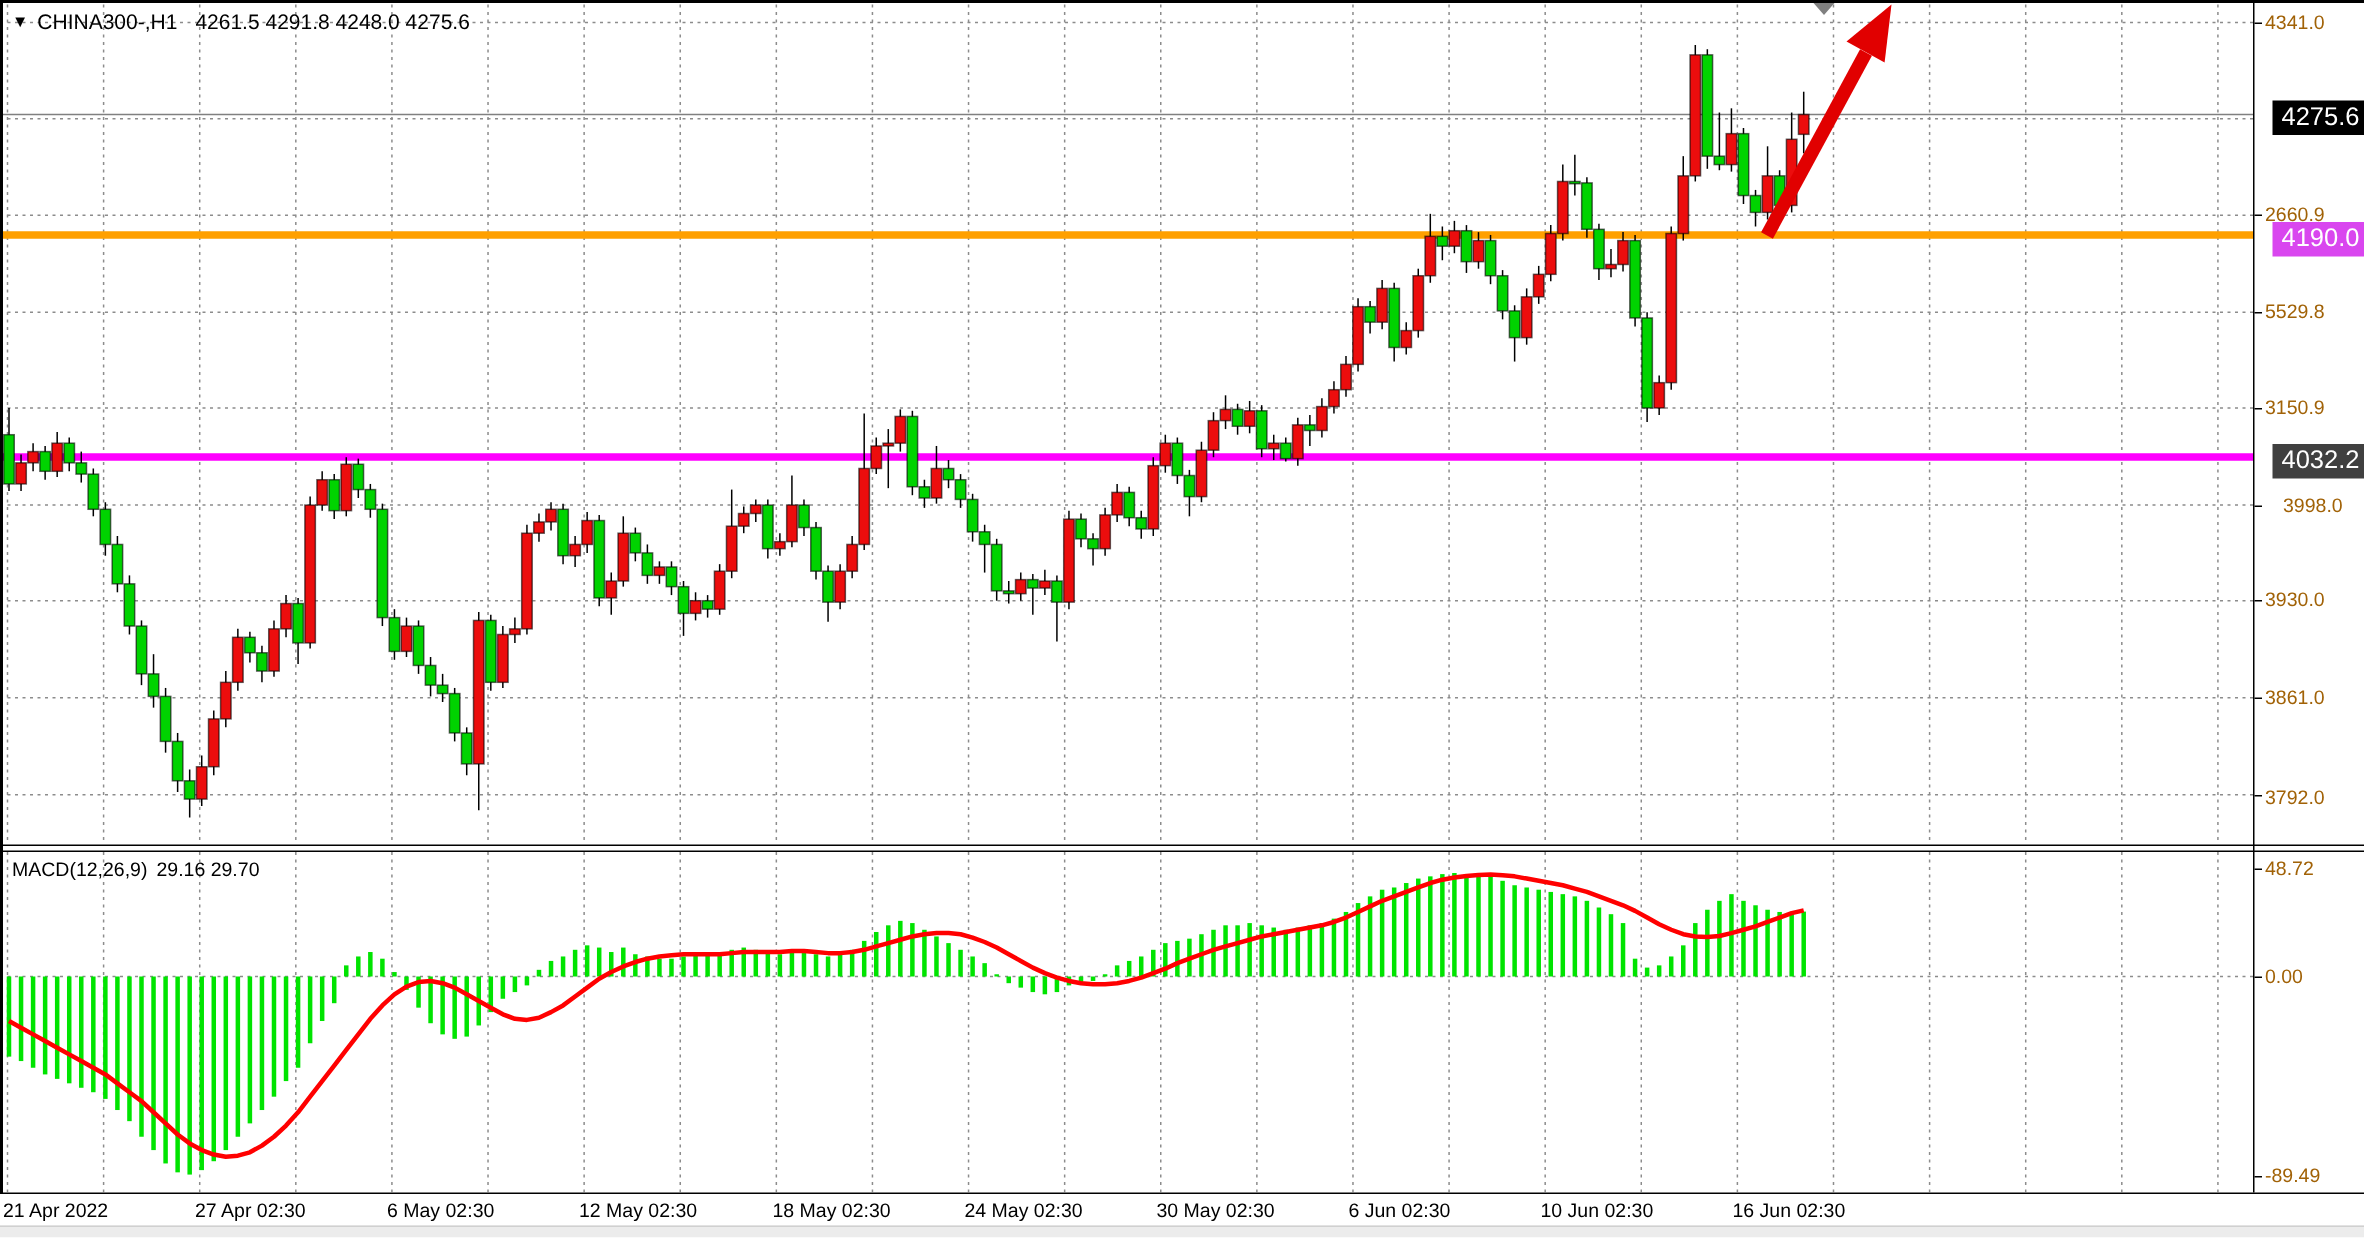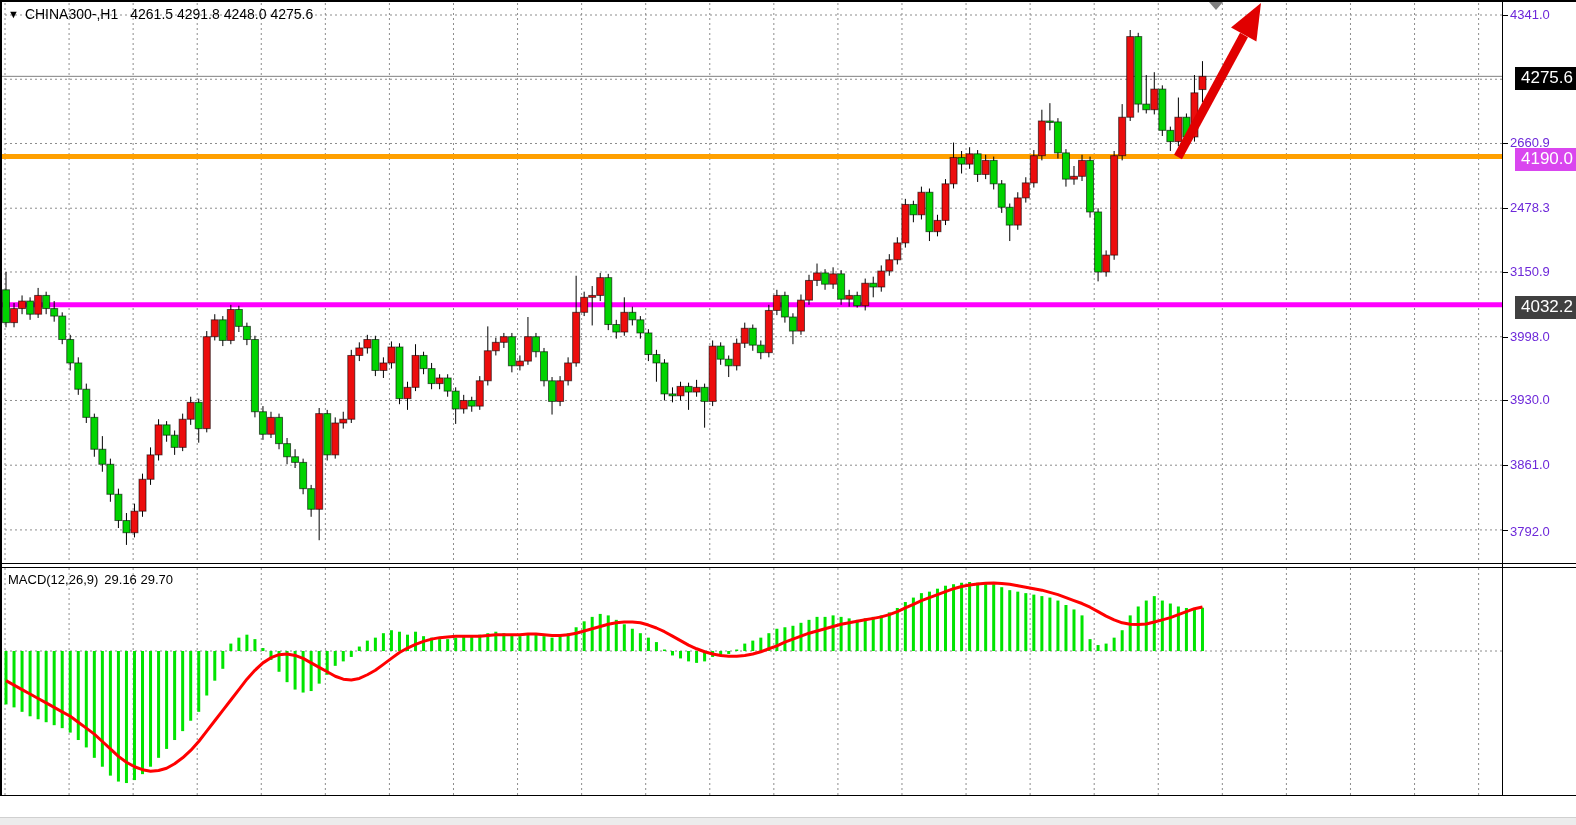--- a/index.html
+++ b/index.html
@@ -14,21 +14,21 @@
   .bottom-line{position:absolute;left:0;top:795px;width:1576px;height:1px;background:#000;}
   .bottom-strip{position:absolute;left:0;top:817px;width:1576px;height:8px;background:#ececec;border-top:1px solid #d0d0d0;}
   #main-chart{position:absolute;left:0;top:0;width:1504px;height:563px;overflow:hidden;}
   #macd-chart{position:absolute;left:0;top:568px;width:1504px;height:227px;overflow:hidden;}
   #chart-title{position:absolute;left:8px;top:6px;font-size:14px;color:#000;white-space:nowrap;z-index:20;}
   #chart-title .sym{margin-right:12px;}
   #macd-label{position:absolute;left:8px;top:572px;font-size:13px;color:#000;white-space:nowrap;z-index:20;}
   #macd-label .vals{margin-left:6px;}
   .win-icon{display:inline-block;color:#000;font-size:11px;margin-right:6px;vertical-align:1px;}
   #price-axis{position:absolute;left:1503px;top:0;width:73px;height:795px;background:#fff;}
-  .pl{position:absolute;left:7px;font-size:13px;color:#6d28d9;white-space:nowrap;text-align:center;}
+  .pl{position:absolute;left:7px;font-size:13px;color:#a16207;white-space:nowrap;text-align:center;}
   .tick{position:absolute;left:0;width:5px;height:1px;background:#000;}
   .tag{position:absolute;left:0px;width:73px;font-size:17px;color:#fff;padding:1px 0 2px 6px;box-sizing:border-box;margin-left:12px;}
   #time-axis{position:absolute;left:0;top:796px;width:1502px;height:21px;background:#fff;}
   .tl{position:absolute;top:3px;font-size:13px;color:#000;white-space:nowrap;}
   #macd-axis{position:absolute;left:1503px;top:568px;width:73px;height:227px;}
 </style>
 </head>
 <body>
 
 <div id="window">
@@ -560,36 +560,56 @@
         <rect x="1192.9399999999998" y="41.45697329376855" width="3" height="41.54302670623145" fill="#00e400"></rect>
         <rect x="1200.9699999999998" y="39.73590504451039" width="3" height="43.26409495548961" fill="#00e400"></rect>
         <polyline points="6,112.67359050445104 14.03,117.1246290801187 22.06,121.57566765578635 30.089999999999996,126.026706231454 38.12,130.47774480712167 46.15,134.9287833827893 54.17999999999999,139.37982195845697 62.209999999999994,143.8308605341246 70.24,148.28189910979228 78.27,154.2166172106825 86.3,160.1513353115727 94.33,166.0860534124629 102.35999999999999,173.50445103857567 110.38999999999999,180.92284866468842 118.41999999999999,188.34124629080117 126.44999999999999,194.2759643916914 134.48,198.72700296735906 142.51,201.69436201780417 150.54,203.1780415430267 158.57,202.43620178041542 166.6,200.2106824925816 174.63,195.75964391691394 182.66,189.82492581602372 190.69,182.40652818991097 198.71999999999997,173.50445103857567 206.74999999999997,163.1186943620178 214.77999999999997,152.73293768545994 222.80999999999997,142.34718100890208 230.83999999999997,131.96142433234422 238.86999999999998,121.57566765578635 246.89999999999998,111.18991097922849 254.92999999999998,102.28783382789317 262.96,94.86943620178042 270.98999999999995,89.67655786350149 279.02,86.70919881305637 287.04999999999995,85.9673590504451 295.08,87.45103857566765 303.10999999999996,90.41839762611276 311.14,94.86943620178042 319.16999999999996,99.32047477744807 327.2,103.77151335311572 335.22999999999996,108.22255192878339 343.26,111.18991097922849 351.28999999999996,111.93175074183976 359.32,110.44807121661721 367.34999999999997,106.73887240356083 375.38,102.28783382789317 383.40999999999997,96.35311572700297 391.43999999999994,90.41839762611276 399.46999999999997,84.48367952522256 407.49999999999994,80.0326409495549 415.53,76.32344213649851 423.55999999999995,73.35608308605342 431.59,71.13056379821958 439.61999999999995,69.64688427299703 447.65,68.90504451038575 455.67999999999995,68.16320474777449 463.71,68.16320474777449 471.73999999999995,68.16320474777449 479.77,68.16320474777449 487.79999999999995,67.42136498516321 495.83,66.67952522255193 503.85999999999996,66.67952522255193 511.89,66.67952522255193 519.92,66.67952522255193 527.9499999999999,65.93768545994065 535.9799999999999,65.93768545994065 544.01,66.67952522255193 552.04,67.42136498516321 560.0699999999999,67.42136498516321 568.0999999999999,66.67952522255193 576.13,65.19584569732937 584.16,62.97032640949555 592.1899999999999,60.74480712166172 600.2199999999999,58.519287833827896 608.25,56.29376854599407 616.28,54.810089020771514 624.31,54.068249258160236 632.3399999999999,54.068249258160236 640.37,54.810089020771514 648.4,57.03560830860535 656.43,60.002967359050444 664.4599999999999,63.712166172106826 672.4899999999999,68.16320474777449 680.52,72.61424332344214 688.55,77.06528189910979 696.5799999999999,80.77448071216617 704.6099999999999,83.74183976261128 712.64,85.9673590504451 720.67,87.45103857566765 728.6999999999999,88.19287833827893 736.7299999999999,88.19287833827893 744.76,87.45103857566765 752.79,85.9673590504451 760.8199999999999,83.74183976261128 768.8499999999999,80.77448071216617 776.8799999999999,77.80712166172107 784.91,74.0979228486647 792.9399999999999,71.13056379821958 800.9699999999999,68.16320474777449 808.9999999999999,65.19584569732937 817.03,62.97032640949555 825.06,60.74480712166172 833.0899999999999,58.519287833827896 841.1199999999999,56.29376854599407 849.15,54.810089020771514 857.18,53.32640949554896 865.2099999999999,51.84272997032642 873.2399999999999,50.35905044510386 881.27,48.875370919881306 889.3,46.64985163204748 897.3299999999999,43.682492581602375 905.3599999999999,39.973293768546 913.3899999999999,36.26409495548962 921.42,32.554896142433236 929.4499999999999,29.587537091988132 937.4799999999999,26.620178041543028 945.5099999999999,23.652818991097924 953.54,20.685459940652827 961.5699999999999,18.459940652819 969.5999999999999,16.976261127596445 977.6299999999999,15.937685459940653 985.66,15.344213649851639 993.6899999999999,15.047477744807125 1001.7199999999999,15.492581602373889 1009.7499999999999,16.234421364985167 1017.78,17.718100890207722 1025.81,19.20178041543027 1033.84,20.685459940652827 1041.87,22.169139465875375 1049.8999999999999,24.3946587537092 1057.9299999999998,26.620178041543028 1065.9599999999998,29.587537091988132 1073.99,32.554896142433236 1082.02,35.52225519287834 1090.05,39.23145400593472 1098.08,43.682492581602375 1106.11,48.133531157270035 1114.1399999999999,51.84272997032642 1122.1699999999998,54.810089020771514 1130.1999999999998,56.29376854599407 1138.23,56.590504451038576 1146.26,55.997032640949556 1154.29,54.068249258160236 1162.32,51.84272997032642 1170.35,49.61721068249258 1178.3799999999999,46.64985163204748 1186.4099999999999,43.682492581602375 1194.4399999999998,40.71513353115727 1202.4699999999998,38.93471810089021" fill="none" stroke="#ff0000" stroke-width="3" stroke-linejoin="round"></polyline>
       </svg></div>
 
   <div id="price-axis">
       <div class="pl" style="top: 7px;">4341.0</div>
       <div class="tick" style="top: 15px;"></div>
       <div class="pl" style="top: 135.494px;">2660.9</div>
       <div class="tick" style="top: 143.494px;"></div>
-      <div class="pl" style="top: 200.21px;">2478.3</div>
+      <div class="pl" style="top: 200.21px;">5529.8</div>
       <div class="tick" style="top: 208.21px;"></div>
       <div class="pl" style="top: 263.987px;">3150.9</div>
       <div class="tick" style="top: 271.987px;"></div>
-      <div class="pl" style="top: 328.703px;">3998.0</div>
+      <div class="pl" style="top: 328.703px; margin-left: 12px;">3998.0</div>
       <div class="tick" style="top: 336.703px;"></div>
       <div class="pl" style="top: 392.481px;">3930.0</div>
       <div class="tick" style="top: 400.481px;"></div>
       <div class="pl" style="top: 457.197px;">3861.0</div>
       <div class="tick" style="top: 465.197px;"></div>
       <div class="pl" style="top: 524px;">3792.0</div>
       <div class="tick" style="top: 529.913px;"></div>
       <div class="tag" style="top: 67.3393px; background: rgb(0, 0, 0);">4275.6</div>
       <div class="tag" style="top: 147.624px; background: #d946ef;">4190.0</div>
       <div class="tag" style="top: 295.627px; background: #404040;">4032.2</div>
     </div>
+  <div id="macd-axis">
+      <div class="pl" style="top: 2.71513px;">48.72</div>
+      <div class="tick" style="top: 10.7151px;"></div>
+      <div class="pl" style="top: 75px;">0.00</div>
+      <div class="tick" style="top: 83px;"></div>
+      <div class="pl" style="top: 207.774px;">-89.49</div>
+      <div class="tick" style="top: 215.774px;"></div>
+    </div>
+  <div id="time-axis">
+      <div class="tl" style="left: 2px;">21 Apr 2022</div>
+      <div class="tl" style="left: 130px;">27 Apr 02:30</div>
+      <div class="tl" style="left: 258px;">6 May 02:30</div>
+      <div class="tl" style="left: 386px;">12 May 02:30</div>
+      <div class="tl" style="left: 515px;">18 May 02:30</div>
+      <div class="tl" style="left: 643px;">24 May 02:30</div>
+      <div class="tl" style="left: 771px;">30 May 02:30</div>
+      <div class="tl" style="left: 899px;">6 Jun 02:30</div>
+      <div class="tl" style="left: 1027px;">10 Jun 02:30</div>
+      <div class="tl" style="left: 1155px;">16 Jun 02:30</div>
+    </div>
 
   <div class="divider-a"></div>
   <div class="divider-b"></div>
   <div class="panel-divider"></div>
   <div class="bottom-line"></div>
   <div class="bottom-strip"></div>
   <div class="border-top"></div>
   <div class="border-left"></div>
   <div class="axis-sep"></div>
 </div>

